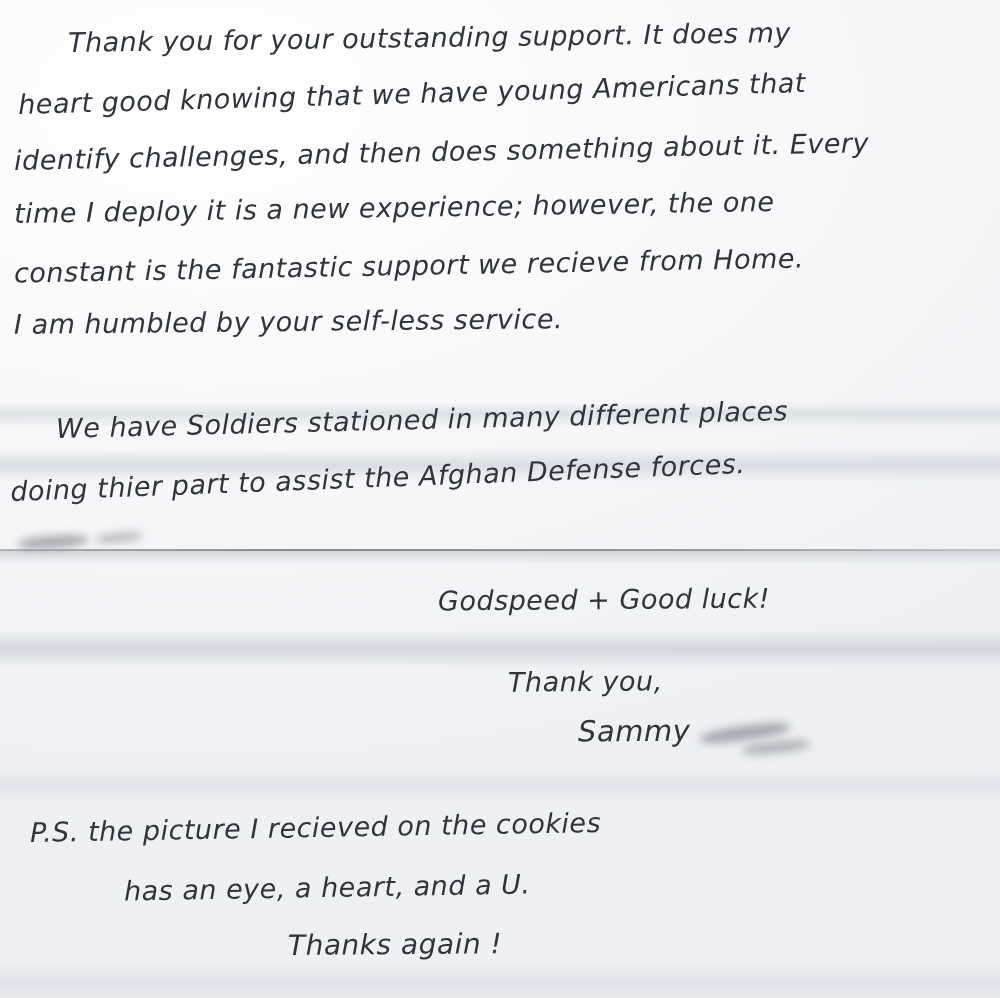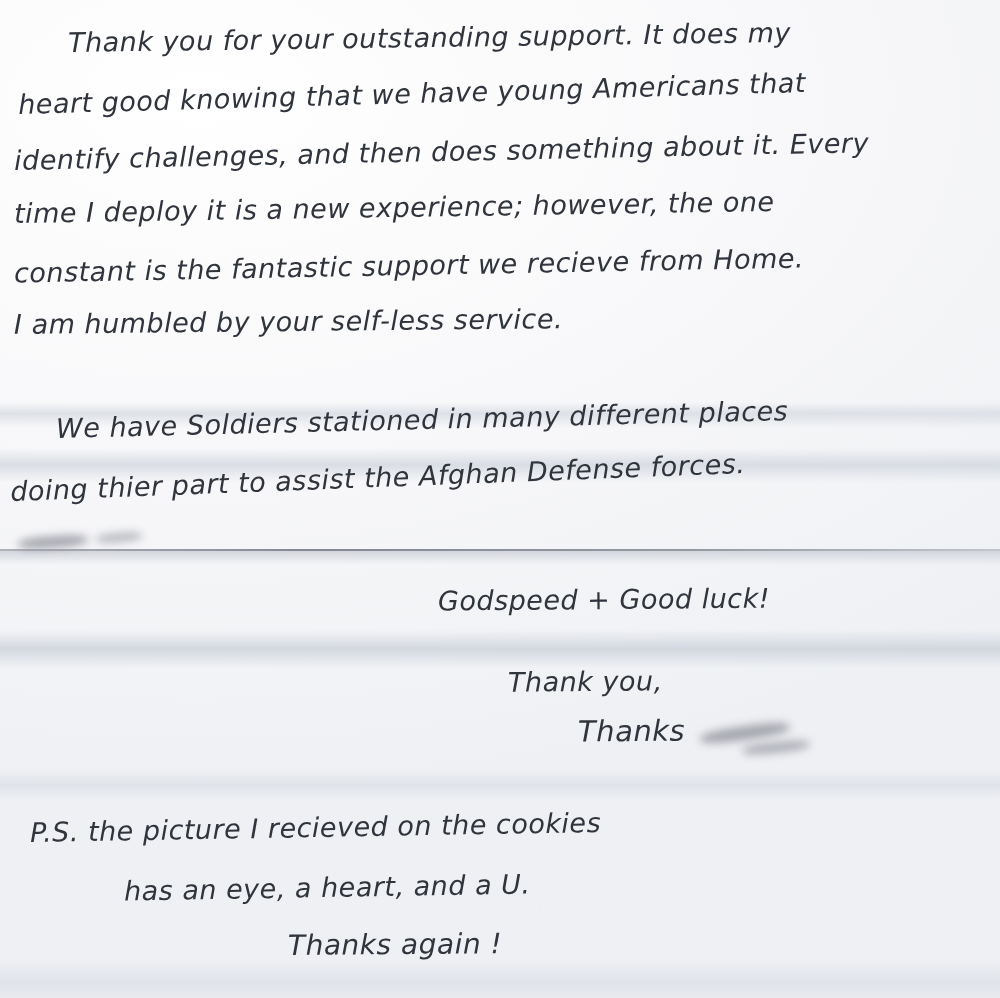--- a/index.html
+++ b/index.html
@@ -134,21 +134,21 @@
 
   <div class="hand l r-8" style="left:10px; top:462px;">doing thier part to assist the Afghan Defense forces.</div>
 
   <div class="fold"></div>
   <div class="fold-shadow"></div>
 
   <div class="hand l r-9" style="left:438px; top:584px;">Godspeed + Good luck!</div>
 
   <div class="hand l r-9" style="left:508px; top:666px;">Thank you,</div>
 
-  <div class="hand l r-9" style="left:578px; top:714px; font-size:29px;">Thanks</div>
+  <div class="hand l r-9" style="left:578px; top:714px; font-size:29px;">Sammy</div>
 
   <div class="hand l r-10" style="left:30px; top:812px;">P.S. the picture I recieved on the cookies</div>
 
   <div class="hand l r-10" style="left:124px; top:872px;">has an eye, a heart, and a U.</div>
 
   <div class="hand l r-9" style="left:288px; top:928px; font-size:28px;">Thanks again !</div>
 
   <div class="smudge smudge-a"></div>
   <div class="smudge smudge-b"></div>
   <div class="smudge smudge-c"></div>

